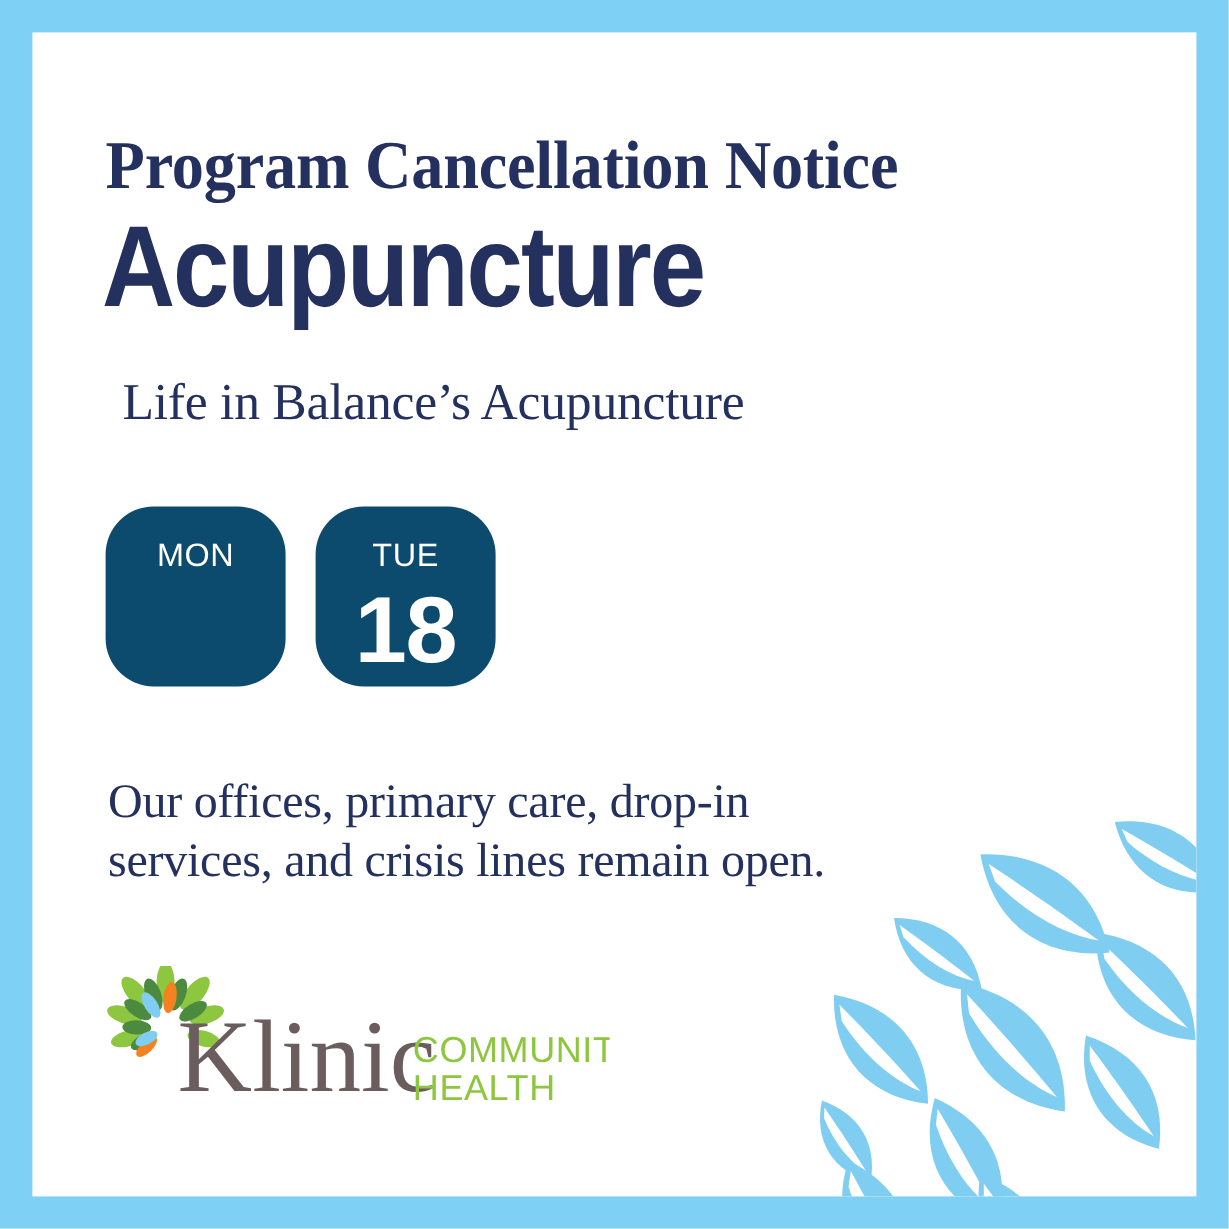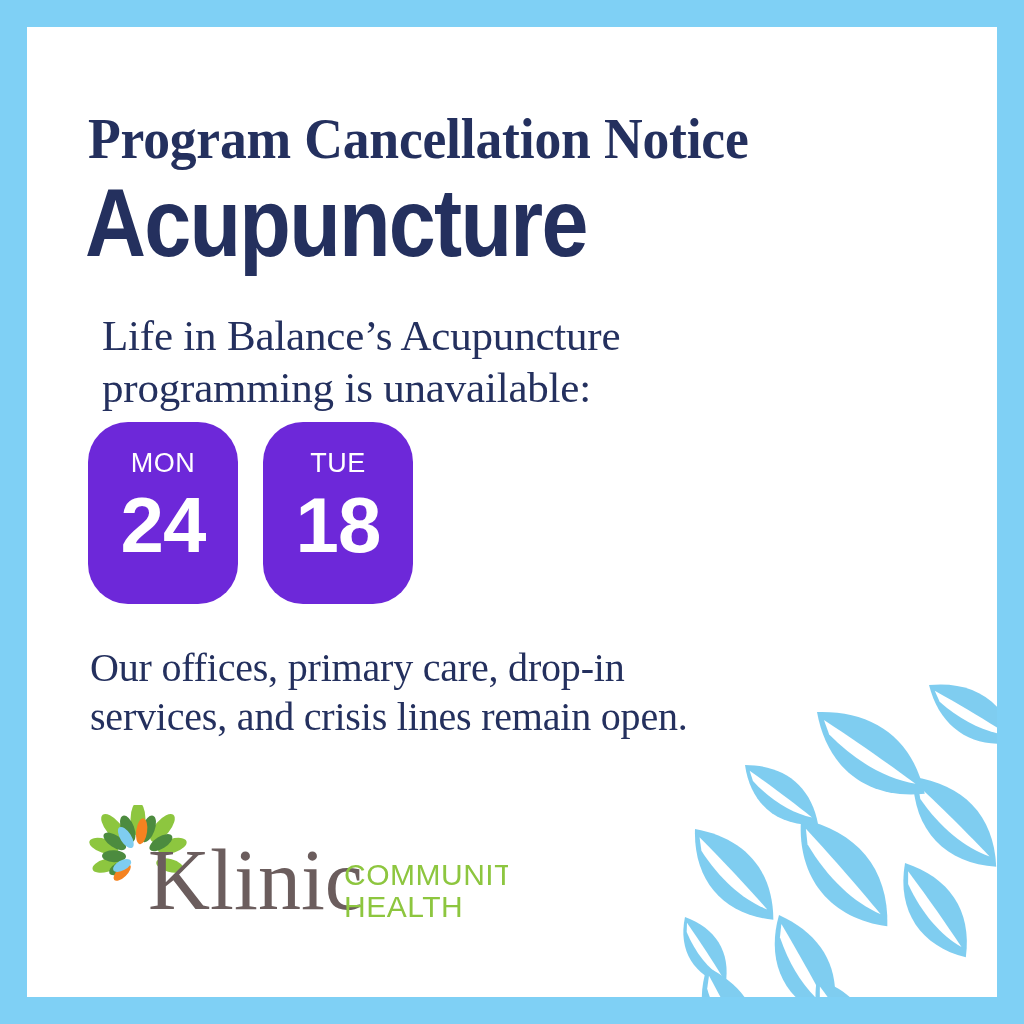--- a/index.html
+++ b/index.html
@@ -104,23 +104,23 @@
   
   .date-cards {
     position: absolute;
     left: 0px;
     top: 395px;
     display: flex;
     gap: 25px;
   }
   .date-card {
     width: 150px;
-    height: 182px;
+    height: 150px;
     border-radius: 40px;
-    background: #6d28d9;
+    background: #0c4a6e;
     display: flex;
     flex-direction: column;
     align-items: center;
     justify-content: flex-start;
     padding-top: 28px;
     box-sizing: border-box;
     color: #ffffff;
   }
   .date-dow {
     font-family: "Liberation Sans", sans-serif;
@@ -200,27 +200,25 @@
     </div>
 
     <div class="content">
 
       <h2 class="eyebrow-title">Program Cancellation Notice</h2>
 
       <h1 class="program-name">Acupuncture</h1>
 
       <p class="lede">
         <span>Life in Balance’s Acupuncture</span>
-        <span>programming is unavailable:</span>
       </p>
 
       <div class="date-cards">
         <div class="date-card">
           <div class="date-dow">MON</div>
-          <div class="date-num">24</div>
         </div>
         <div class="date-card">
           <div class="date-dow">TUE</div>
           <div class="date-num">18</div>
         </div>
       </div>
 
       <p class="closing">
         <span>Our offices, primary care, drop-in</span>
         <span>services, and crisis lines remain open.</span>

